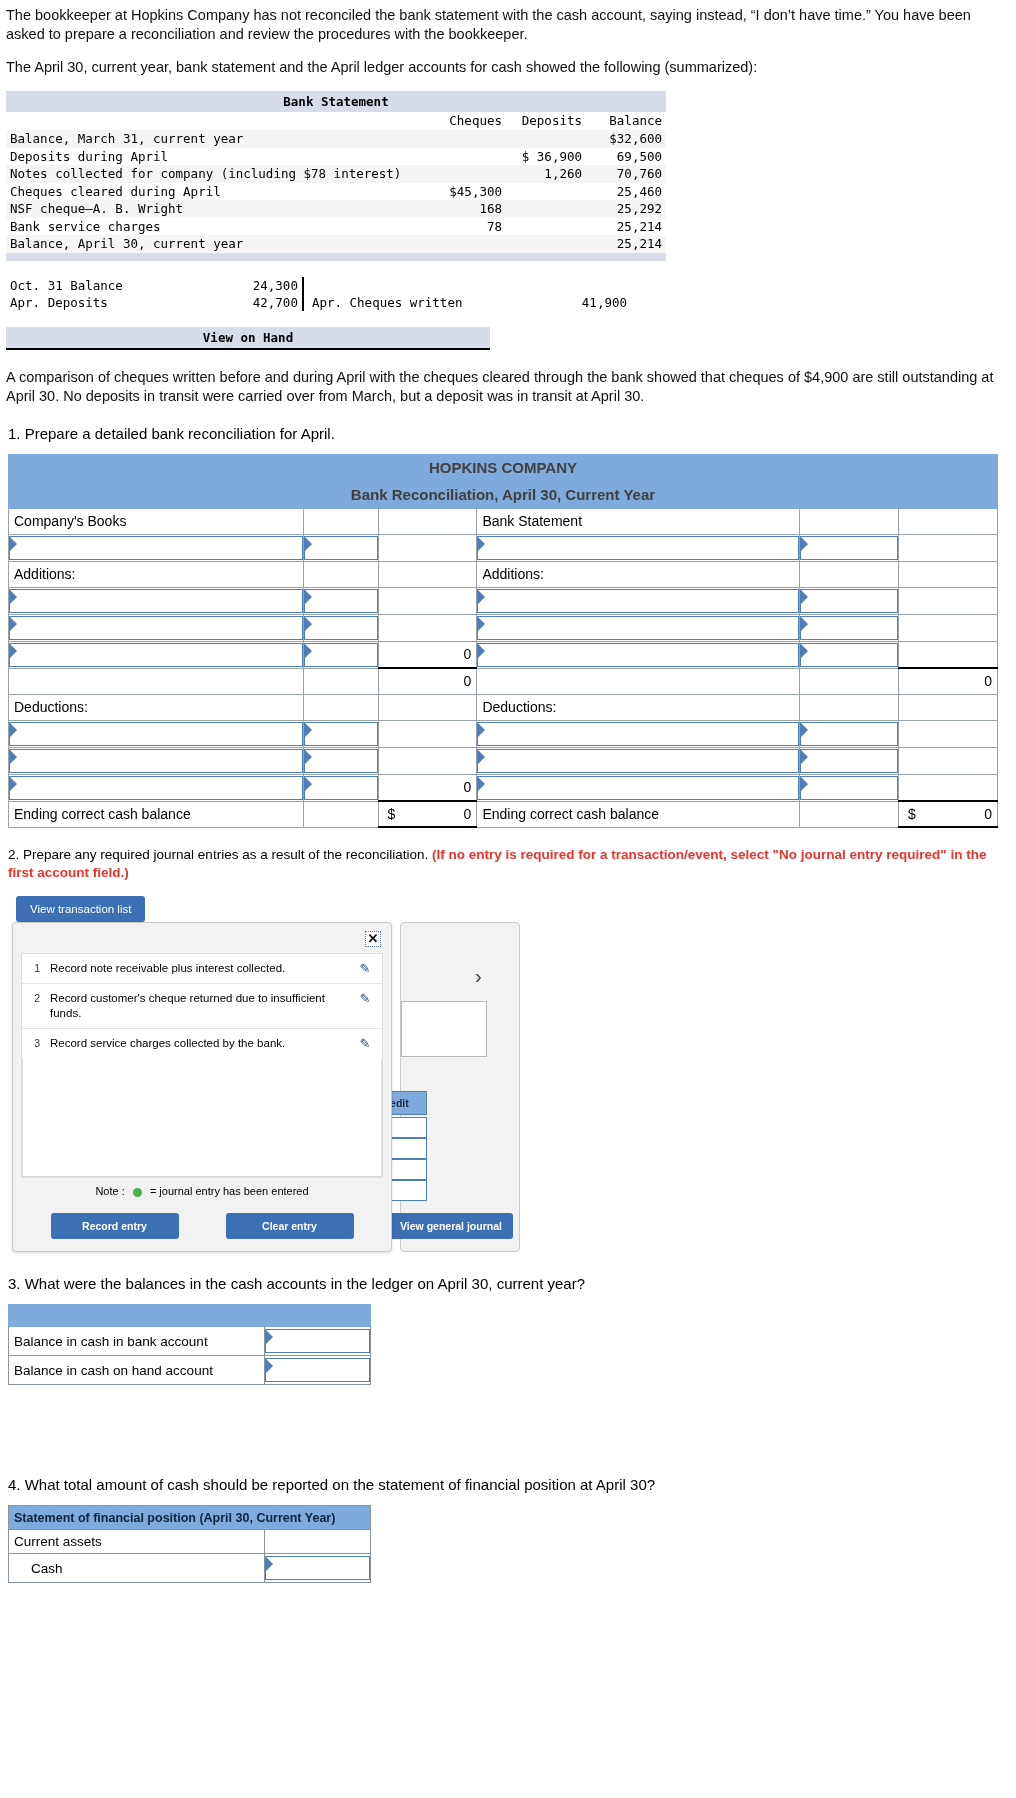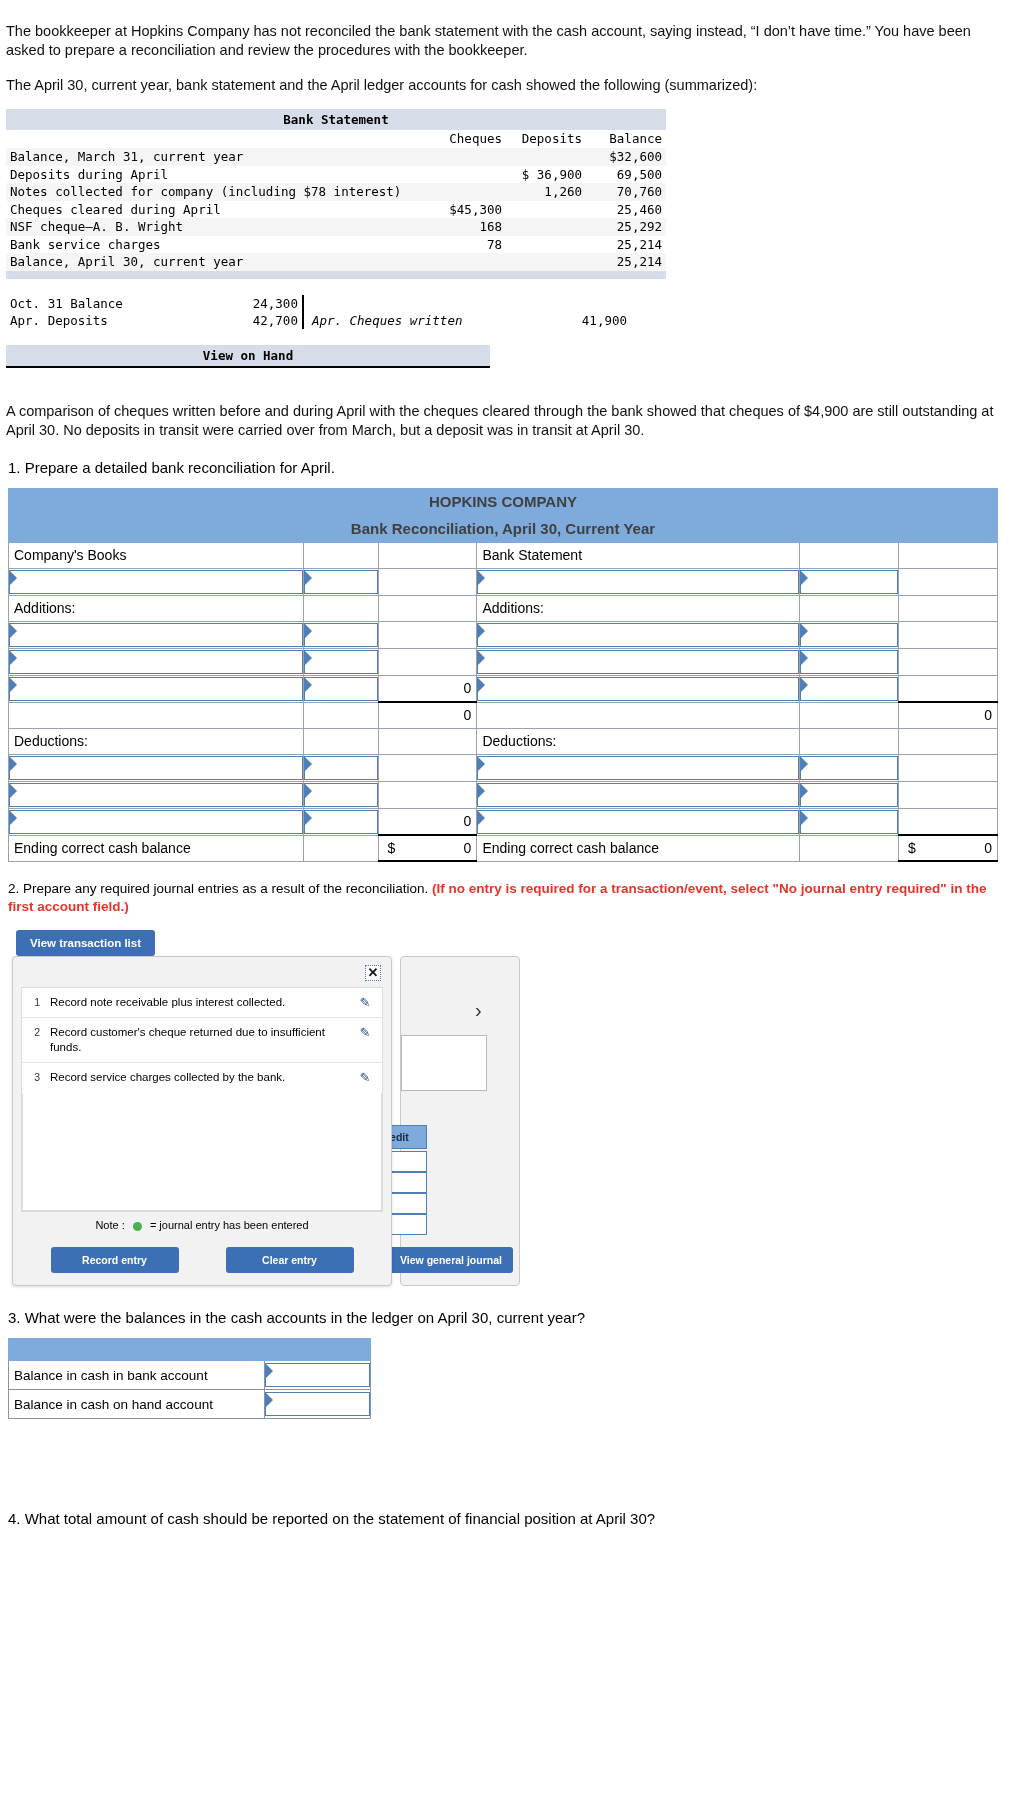--- a/index.html
+++ b/index.html
@@ -12,21 +12,21 @@
   }
   .page { width: 1016px; position: relative; padding: 0 0 20px 0; }
 
   
   .prose {
     font-size: 14.5px;
     line-height: 19px;
     padding: 6px 12px 0 6px;
     color: #111;
   }
-  .prose p { margin: 16px 0 14px 0; }
+  .prose p { margin: 0 0 14px 0; }
 
   
   .mono-wrap { padding: 0 6px; }
   table.mono {
     border-collapse: collapse;
     font-family: "DejaVu Sans Mono", "Liberation Mono", monospace;
     font-size: 12.5px;
     line-height: 13.5px;
   }
   table.mono td { padding: 2px 4px; white-space: nowrap; }
@@ -48,21 +48,21 @@
   .taccount .t-title {
     background: #d6dce8; text-align: center; font-weight: 700;
     border-bottom: 2px solid #000; padding: 3px 0;
   }
   .t-grid { display: table; border-collapse: collapse; }
   .t-row { display: table-row; }
   .t-cell { display: table-cell; padding: 1px 4px; white-space: nowrap;
     font-family: "DejaVu Sans Mono", "Liberation Mono", monospace; font-size: 12.5px; }
   .t-left-lbl  { width: 230px; text-align: left; }
   .t-left-amt  { width: 80px;  text-align: right; border-right: 2px solid #000; }
-  .t-right-lbl { width: 250px; text-align: left; padding-left: 8px; font-style: italic; }
+  .t-right-lbl { width: 250px; text-align: left; padding-left: 8px; }
   .t-right-amt { width: 90px;  text-align: right; }
 
   
   .qtext { font-size: 15px; line-height: 20px; padding: 0 8px; margin: 18px 0 10px 0; }
   .qtext.small { font-size: 13.5px; line-height: 18px; }
   .red { color: #e8342a; font-weight: 700; }
 
   
   .recon {
     border-collapse: collapse;
@@ -100,21 +100,21 @@
     border-top: 7px solid transparent;
     border-bottom: 7px solid transparent;
   }
   .numcell { text-align: right; padding-right: 6px; }
   .dollar-left { float: left; padding-left: 4px; }
   .botline { border-bottom: 2px solid #000 !important; }
 
   
   .journal-area { position: relative; margin: 14px 8px 0 8px; height: 360px; }
   .view-tx-btn {
-    display: inline-block; background: #3d6fb5; color: #fff; font-weight: 700;
+    display: inline-block; background: #3d6fb5; color: #fff; font-weight: 400;
     font-size: 11.5px; padding: 7px 14px; border-radius: 3px; position: relative;
     margin-left: 8px;
   }
   .view-tx-btn::after {
     content: ""; position: absolute; left: 16px; bottom: -7px;
     border-left: 8px solid transparent; border-right: 8px solid transparent;
     border-top: 8px solid #3d6fb5;
   }
   .tx-panel {
     position: absolute; left: 4px; top: 26px; width: 380px; height: 330px;
@@ -534,14 +534,35 @@
     <tr>
       <td>Balance in cash on hand account</td>
       <td class="v">
             <div class="inputcell"></div>
           </td>
     </tr>
   </tbody>
     </table>
 
   <div class="qtext" style="margin-top:90px;">4. What total amount of cash should be reported on the statement of financial position at April 30?</div>
+  <table class="smalltbl">
+    <colgroup>
+        <col class="k">
+        <col class="v">
+      </colgroup>
+    <tbody>
+        <tr>
+      <td colspan="2" class="bluehead-txt">Statement of financial position (April 30, Current Year)</td>
+    </tr>
+    <tr>
+      <td>Current assets</td>
+      <td class="v"></td>
+    </tr>
+    <tr>
+      <td class="indent">Cash</td>
+      <td class="v">
+            <div class="inputcell"></div>
+          </td>
+    </tr>
+  </tbody>
+    </table>
 
 </div>
 
 </body></html>

